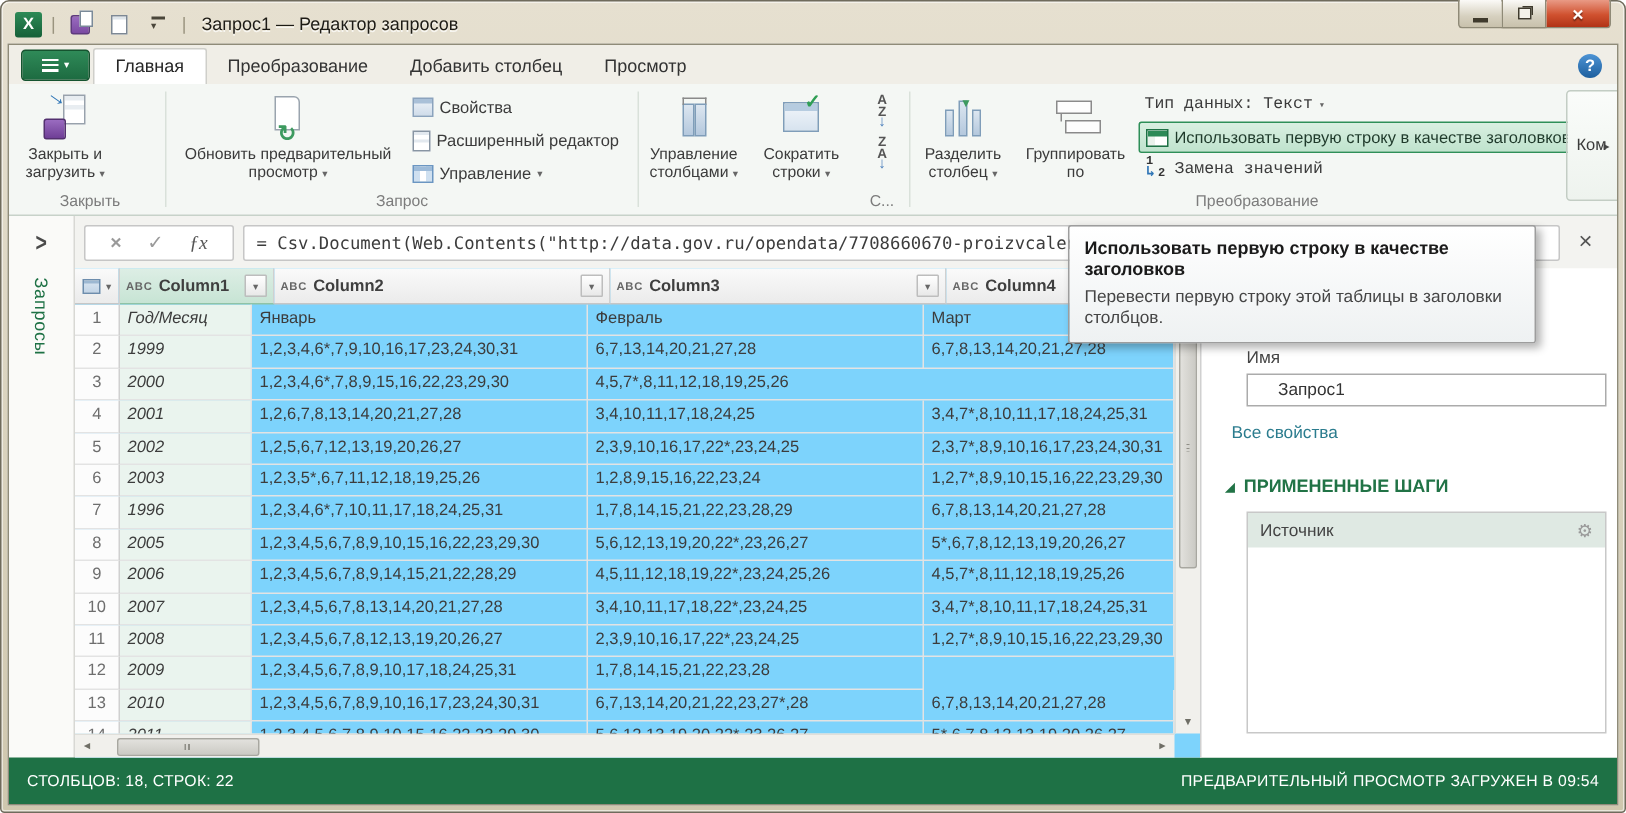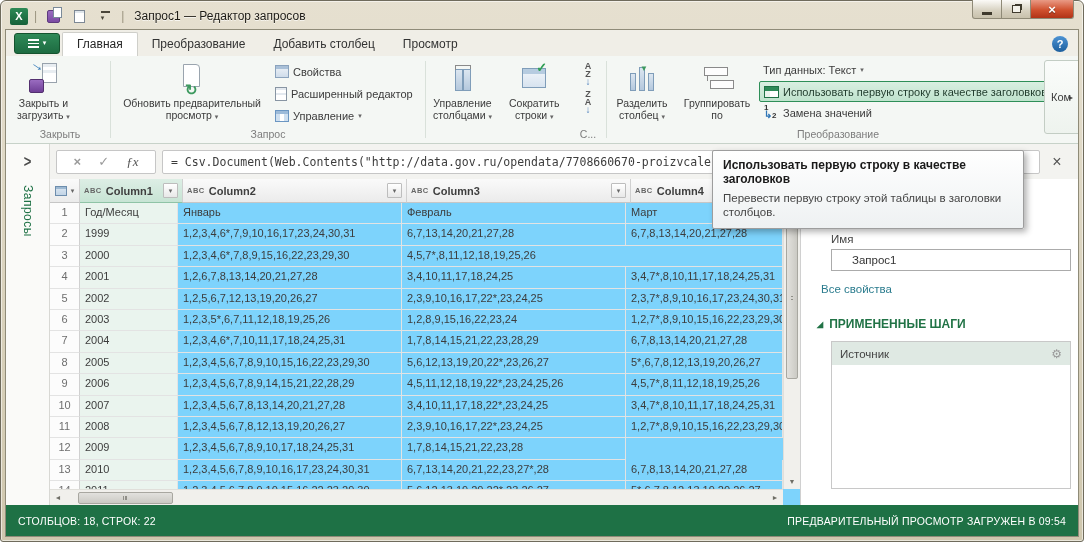--- a/index.html
+++ b/index.html
@@ -78,21 +78,21 @@
   .icon-groupby i { position:absolute; height:9px; border:1px solid #8a8a8a; background:#fdfdfd; }
   .icon-groupby i:nth-child(1){ left:2px; top:1px; width:24px; }
   .icon-groupby i:nth-child(2){ left:8px; top:14px; width:24px; }
   .icon-groupby::after { content:""; position:absolute; left:5px; top:10px; width:1px; height:5px; background:#8a8a8a; }
   .icon-firstrow { width:15px; height:12px; border:1px solid #1e7145; background:linear-gradient(#fff,#fff); box-shadow:inset 0 4px 0 #2d8a57, inset 5px 0 0 #eaf2ec; flex:none; }
   .icon-replace { width:16px; height:16px; position:relative; font-size:8px; font-weight:bold; color:#333; flex:none; }
   .icon-replace .one { position:absolute; left:1px; top:-2px; }
   .icon-replace .arrow { position:absolute; left:1px; top:4px; color:#2e75b6; font-size:10px; }
   .icon-replace .two { position:absolute; left:9px; top:6px; }
 
-  .typebtn { display:flex; align-items:center; gap:4px; font-size:11px; color:#3b3b3b; height:18px; padding:0 4px; white-space:nowrap; }
+  .typebtn { display:flex; align-items:center; gap:4px; font-size:11px; color:#3b3b3b; height:18px; padding:0 4px; white-space:nowrap;font-family:Liberation Mono, monospace; }
   .hlbtn { display:flex; align-items:center; height:21px; background:linear-gradient(#d9efe1,#bfe3cd); border:1px solid #2e8f58; border-radius:2px; padding:0 0 0 4px; gap:4px; white-space:nowrap; }
   .hlbtn .lbl { font-size:11px; color:#1f3a2b; }
   .hlbtn .ddpart { width:13px; align-self:stretch; border-left:1px solid #5aa87d; display:flex; align-items:center; justify-content:center; background:linear-gradient(#cfe9d8,#b2dbc2); margin-left:2px; }
   .group-combine { position:absolute; right:-22px; top:4px; width:56px; height:74px; border:1px solid #c3cdc4; border-radius:3px; background:linear-gradient(#fafcfa,#eef3ee); display:flex; align-items:center; padding-left:6px; font-size:11px; color:#3b3b3b; }
   .group-combine .fly { position:absolute; right:26px; top:32px; font-size:8px; color:#444; }
 
   
   .body-row { flex:1; display:flex; min-height:0; }
   .queries-strip { width:44px; background:#fafaf8; border-right:1px solid #d8d8d4; display:flex; flex-direction:column; align-items:center; flex:none; }
   .strip-chevron { margin-top:10px; font-size:13px; font-weight:bold; color:#4a4a4a; transform:scaleY(1.3); }
@@ -119,21 +119,21 @@
   .tbl-glyph { width:12px; height:10px; border:1px solid #6d8dad; background:linear-gradient(#dbe6f1,#c2d4e6); box-shadow:inset 0 2px 0 #9db8d2; }
   .col-c1 { width:103px; flex:none; }
   .col-c2,.col-c3 { width:224px; flex:none; }
   .col-c4 { flex:1; border-right:none; }
   .th.selcol { background:linear-gradient(#ddeee5,#c7e4d4); border-bottom:1px solid #8fc3a6; }
 
   .t-body { flex:1; overflow:hidden; position:relative; }
   .t-row { display:flex; height:21.4px; }
   .cell { font-size:11px; color:#3c3c3c; padding:3px 5px 0; border-right:1px solid #e3e3e3; border-bottom:1px solid #e3e3e3; white-space:nowrap; overflow:hidden; }
   .cell.rn { width:30px; flex:none; color:#6e6e6e; text-align:center; background:#fcfcfc; border-right:1px solid #d0d0d0; }
-  .cell.c1 { width:98px; flex:none; background:#eaf4ee; }
+  .cell.c1 { width:88px; flex:none; background:#eaf4ee;font-style:italic; }
   .cell.c2,.cell.c3 { width:224px; flex:none; }
   .cell.c4 { flex:1; margin-right:17px; }
 
   .vscroll { position:absolute; right:0; top:24px; bottom:16px; width:17px; background:#f1f0ec; border-left:1px solid #e0dfda; display:flex; flex-direction:column; }
   .sbtn { height:15px; display:flex; align-items:center; justify-content:center; font-size:7px; color:#6f6e66; flex:none; }
   .vthumb { margin:1px 2px; height:160px; background:linear-gradient(90deg,#e2e1dd,#cbcac4); border:1px solid #a8a7a0; border-radius:2px; position:relative; }
   .vthumb::after { content:""; position:absolute; left:4px; right:4px; top:50%; height:5px; margin-top:-3px; background:repeating-linear-gradient(#908f88 0 1px, transparent 1px 2.5px); }
   .vspacer { flex:1; }
   .hscroll { height:16px; background:#f1f0ec; border-top:1px solid #e0dfda; display:flex; align-items:center; flex:none; margin-right:17px; }
   .hbtn { width:16px; text-align:center; font-size:7px; color:#6f6e66; flex:none; }
@@ -457,21 +457,21 @@
                 <div class="t-row">
                   <span class="cell rn">6</span>
                   <span class="cell c1">2003</span>
                   <span class="cell c2">1,2,3,5*,6,7,11,12,18,19,25,26</span>
                   <span class="cell c3">1,2,8,9,15,16,22,23,24</span>
                   <span class="cell c4">1,2,7*,8,9,10,15,16,22,23,29,30</span>
                 </div>
 
                 <div class="t-row">
                   <span class="cell rn">7</span>
-                  <span class="cell c1">2004</span>
+                  <span class="cell c1">1996</span>
                   <span class="cell c2">1,2,3,4,6*,7,10,11,17,18,24,25,31</span>
                   <span class="cell c3">1,7,8,14,15,21,22,23,28,29</span>
                   <span class="cell c4">6,7,8,13,14,20,21,27,28</span>
                 </div>
 
                 <div class="t-row">
                   <span class="cell rn">8</span>
                   <span class="cell c1">2005</span>
                   <span class="cell c2">1,2,3,4,5,6,7,8,9,10,15,16,22,23,29,30</span>
                   <span class="cell c3">5,6,12,13,19,20,22*,23,26,27</span>

